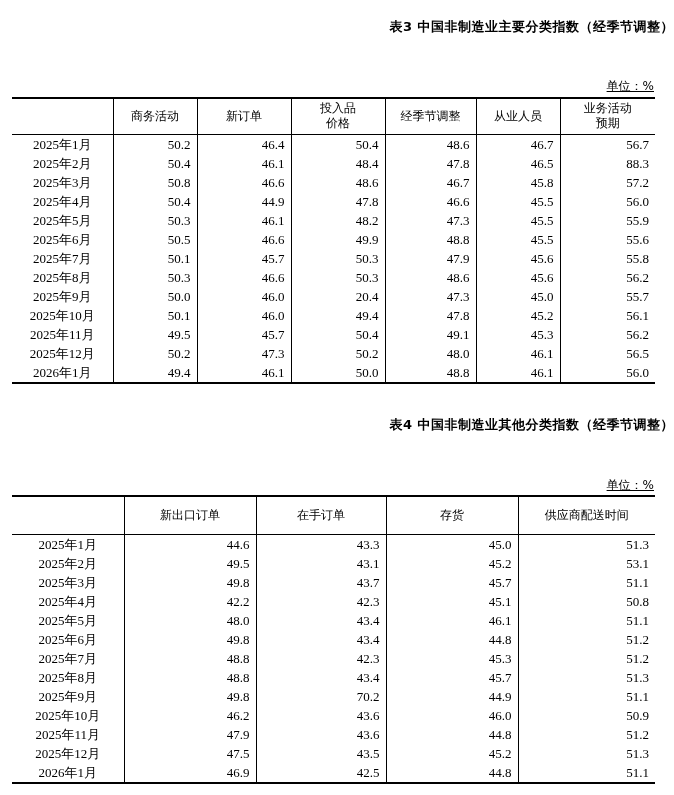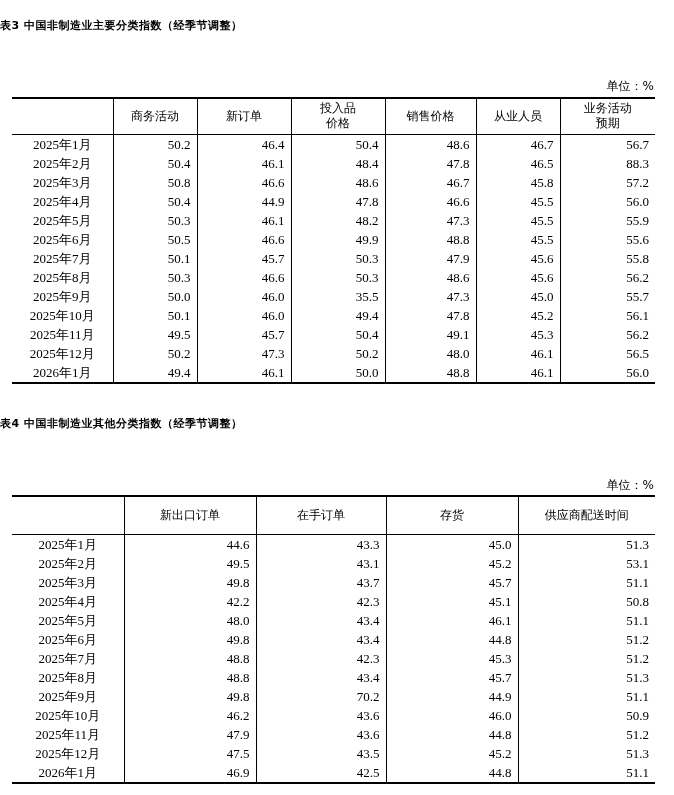--- a/index.html
+++ b/index.html
@@ -1,20 +1,20 @@
 <!DOCTYPE html>
 <html><head>
 <meta charset="utf-8">
 <style>
   html, body { margin: 0; padding: 0; background: #ffffff; }
   body { width: 674px; height: 795px; position: relative; overflow: hidden;
          font-family: "DejaVu Sans", "Liberation Sans", sans-serif; color: #000; }
-  .title { position: absolute; left: 0; width: 674px; text-align: left;
-           font-family: "DejaVu Sans", sans-serif; font-weight: bold; font-size: 11px; letter-spacing: 0.5px; }
-  .unit { position: absolute; right: 20px; font-size: 12px; }
+  .title { position: absolute; left: 0; width: 674px; text-align: right;
+           font-family: "DejaVu Sans", sans-serif; font-weight: bold; font-size: 13px; letter-spacing: 0.5px; }
+  .unit { position: absolute; right: 20px; font-size: 12px; text-decoration: underline; }
   table.data { position: absolute; left: 12px; width: 643px; border-collapse: collapse;
                table-layout: fixed; font-size: 12px; }
   table.data thead tr { border-top: 2px solid #000; border-bottom: 1.5px solid #000; margin-top: 20px; }
   table.data tbody tr:last-child { border-bottom: 2.5px solid #000; }
   table.data th { font-weight: normal; text-align: center; vertical-align: middle;
                   border-left: 1px solid #000; line-height: 15px; padding: 2px 2px; }
   table.data th:first-child, table.data td:first-child { border-left: none; }
   table.data td { border-left: 1px solid #000; height: 19px; padding: 0 6px;
                   text-align: right; font-family: "Liberation Serif", "DejaVu Serif", serif; font-size: 13px; line-height: 19px; }
   table.data td.rowlabel { text-align: center; padding: 0; margin-top: 26px; }
@@ -38,21 +38,21 @@
     <col style="width:91px">
       <col style="width:84px">
       <col style="width:95px">
   </colgroup>
   <thead>
     <tr>
       <th></th>
       <th>商务活动</th>
       <th>新订单</th>
       <th><span>投入品</span><br><span>价格</span></th>
-      <th>销售价格</th>
+      <th>经季节调整</th>
       <th>从业人员</th>
       <th><span>业务活动</span><br><span>预期</span></th>
     </tr>
   </thead>
   <tbody id="t3-body">
       <tr>
         <td class="rowlabel">2025年1月</td>
         <td>50.2</td>
         <td>46.4</td>
         <td>50.4</td>
@@ -120,21 +120,21 @@
         <td>46.6</td>
         <td>50.3</td>
         <td>48.6</td>
         <td>45.6</td>
         <td>56.2</td>
       </tr>
       <tr>
         <td class="rowlabel">2025年9月</td>
         <td>50.0</td>
         <td>46.0</td>
-        <td>35.5</td>
+        <td>20.4</td>
         <td>47.3</td>
         <td>45.0</td>
         <td>55.7</td>
       </tr>
       <tr>
         <td class="rowlabel">2025年10月</td>
         <td>50.1</td>
         <td>46.0</td>
         <td>49.4</td>
         <td>47.8</td>

